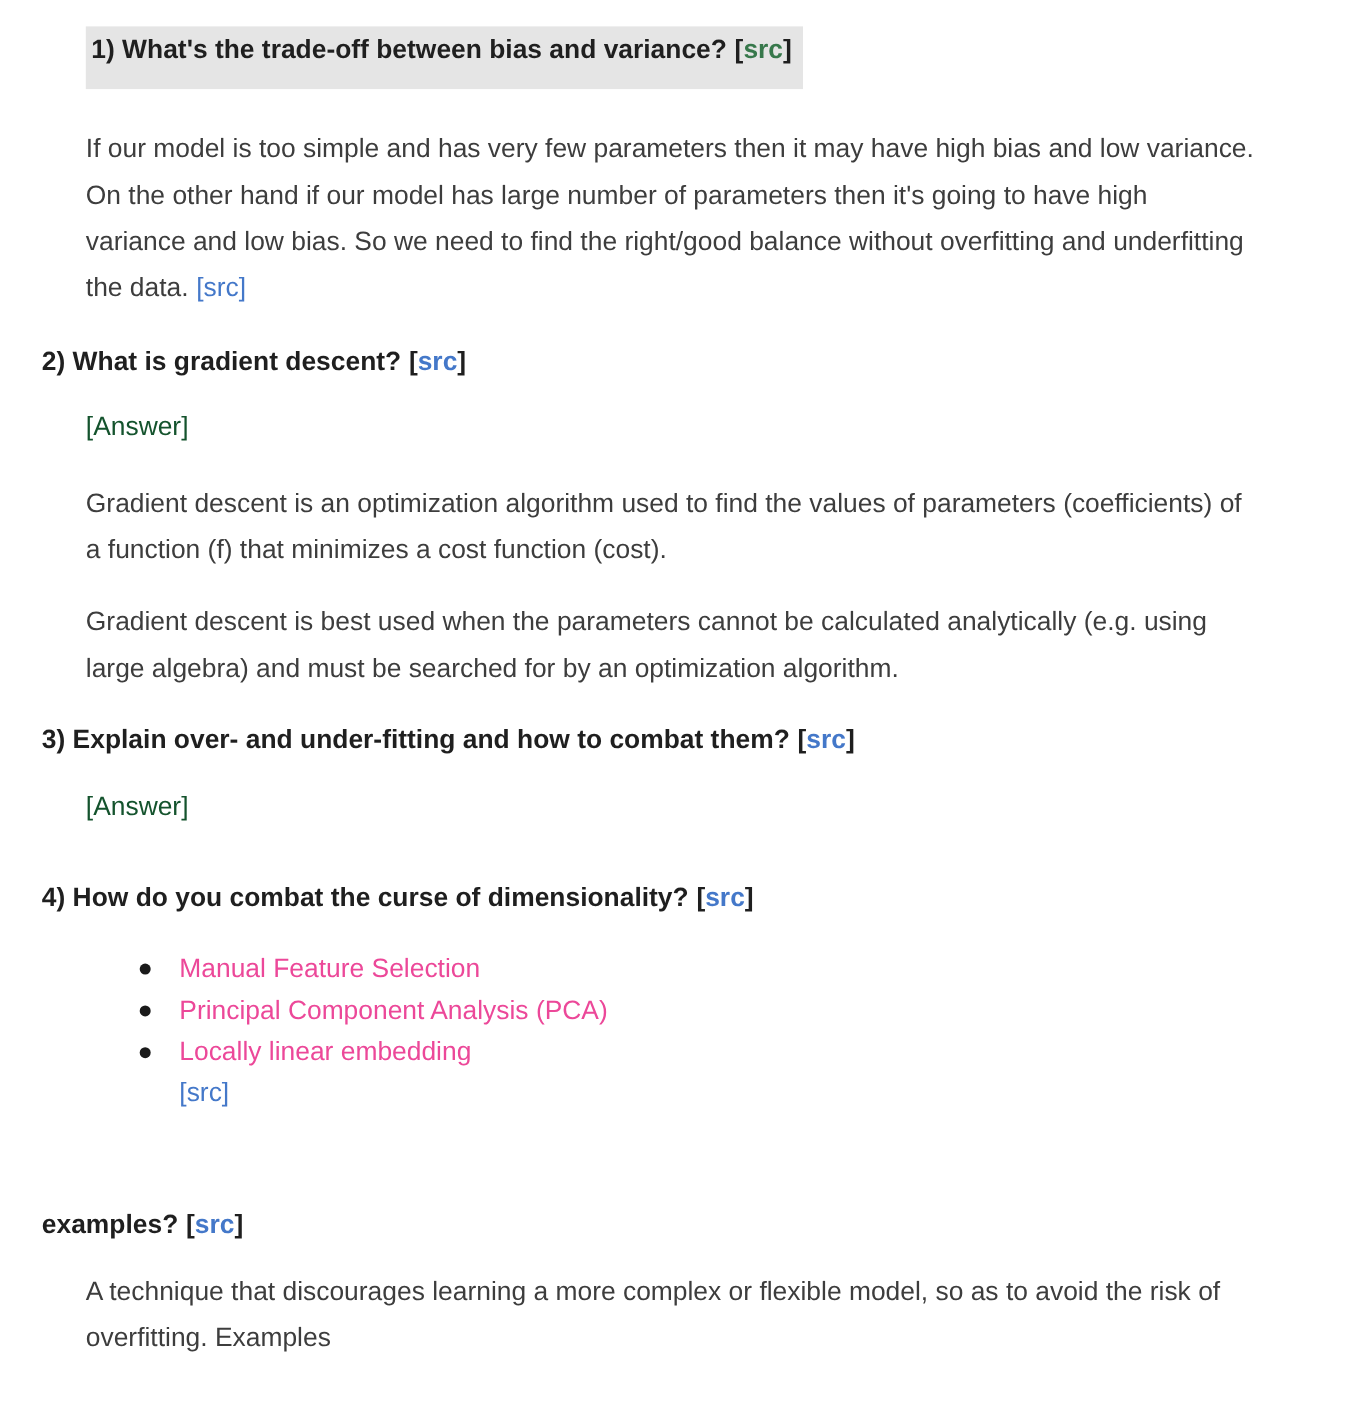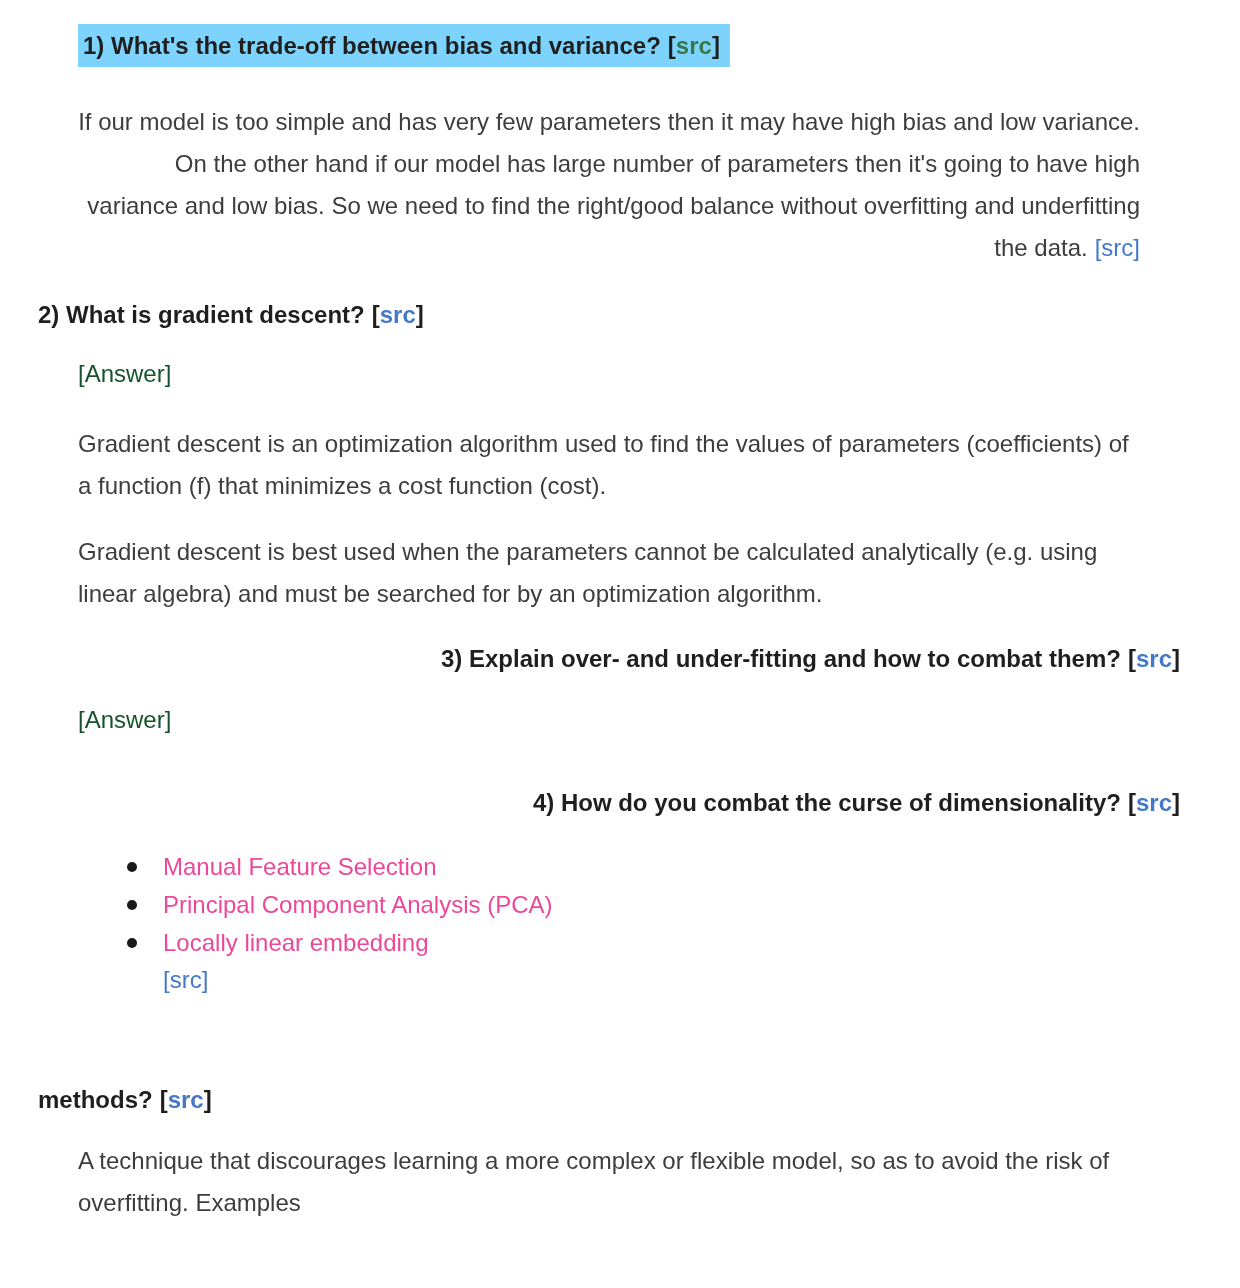--- a/index.html
+++ b/index.html
@@ -20,22 +20,22 @@
     font-size: 24px;
     font-weight: 700;
     color: #1f1f1f;
     line-height: 31px;
     margin: 0;
   }
   .heading.two-line { line-height: 37px; }
   .hl-wrap { margin-left: 40px; }
   .hl {
     display: inline-block;
-    background: #7dd3fc;
-    padding: 6px 10px 6px 5px;
+    background: #e5e5e5;
+    padding: 6px 10px 20px 5px;
   }
   .para {
     font-size: 24px;
     line-height: 42px;
     color: #3d3d3d;
     margin: 0 0 0 40px;
     max-width: 1062px;
   }
   .answer-link {
     display: inline-block;
@@ -77,21 +77,21 @@
     background: #1a1a1a;
   }
   .list-src {
     margin-left: 125px;
     font-size: 24px;
     line-height: 36px;
   }
   .list-src a.src-link { margin-left: 0; }
   
   .mb34 { margin-bottom: 34px; }
-  .mb30 { margin-bottom: 30px; text-align: right; }
+  .mb30 { margin-bottom: 30px; }
   .mb28 { margin-bottom: 28px; }
   .mb24 { margin-bottom: 24px; }
   .mb22 { margin-bottom: 22px; }
   .mb46 { margin-bottom: 46px; }
   .mb52 { margin-bottom: 52px; }
 </style>
 </head>
 <body>
 
 <div class="hl-wrap mb34">
@@ -101,34 +101,34 @@
 <p class="para mb30"><span>If our model is too simple and has very few parameters then it may have high bias and low variance. On the other hand if our model has large number of parameters then it's going to have high variance and low bias. So we need to find the right/good balance without overfitting and underfitting the data.</span><a class="src-link blue">[src]</a></p>
 
 <h3 class="heading mb28"><span>2) What is gradient descent?</span><a class="src-link"><span class="br-dark">[</span><span class="blue">src</span><span class="br-dark">]</span></a></h3>
 
 <div class="mb34">
   <a class="answer-link">[Answer]</a>
 </div>
 
 <p class="para mb24"><span>Gradient descent is an optimization algorithm used to find the values of parameters (coefficients) of a function (f) that minimizes a cost function (cost).</span></p>
 
-<p class="para mb28"><span>Gradient descent is best used when the parameters cannot be calculated analytically (e.g. using linear algebra) and must be searched for by an optimization algorithm.</span></p>
+<p class="para mb28"><span>Gradient descent is best used when the parameters cannot be calculated analytically (e.g. using large algebra) and must be searched for by an optimization algorithm.</span></p>
 
 <h3 class="heading mb30"><span>3) Explain over- and under-fitting and how to combat them?</span><a class="src-link"><span class="br-dark">[</span><span class="blue">src</span><span class="br-dark">]</span></a></h3>
 
 <div class="mb52">
   <a class="answer-link">[Answer]</a>
 </div>
 
 <h3 class="heading mb30"><span>4) How do you combat the curse of dimensionality?</span><a class="src-link"><span class="br-dark">[</span><span class="blue">src</span><span class="br-dark">]</span></a></h3>
 
 <ul class="combat-list">
   <li><span>Manual Feature Selection</span></li>
   <li><span>Principal Component Analysis (PCA)</span></li>
   <li><span>Locally linear embedding</span></li>
 </ul>
 <div class="list-src mb46">
   <a class="src-link blue">[src]</a>
 </div>
 
-<h3 class="heading two-line mb22"><br><span>methods?</span><a class="src-link"><span class="br-dark">[</span><span class="blue">src</span><span class="br-dark">]</span></a></h3>
+<h3 class="heading two-line mb22"><br><span>examples?</span><a class="src-link"><span class="br-dark">[</span><span class="blue">src</span><span class="br-dark">]</span></a></h3>
 
 <p class="para"><span>A technique that discourages learning a more complex or flexible model, so as to avoid the risk of overfitting. Examples</span></p>
 
 </body></html>

